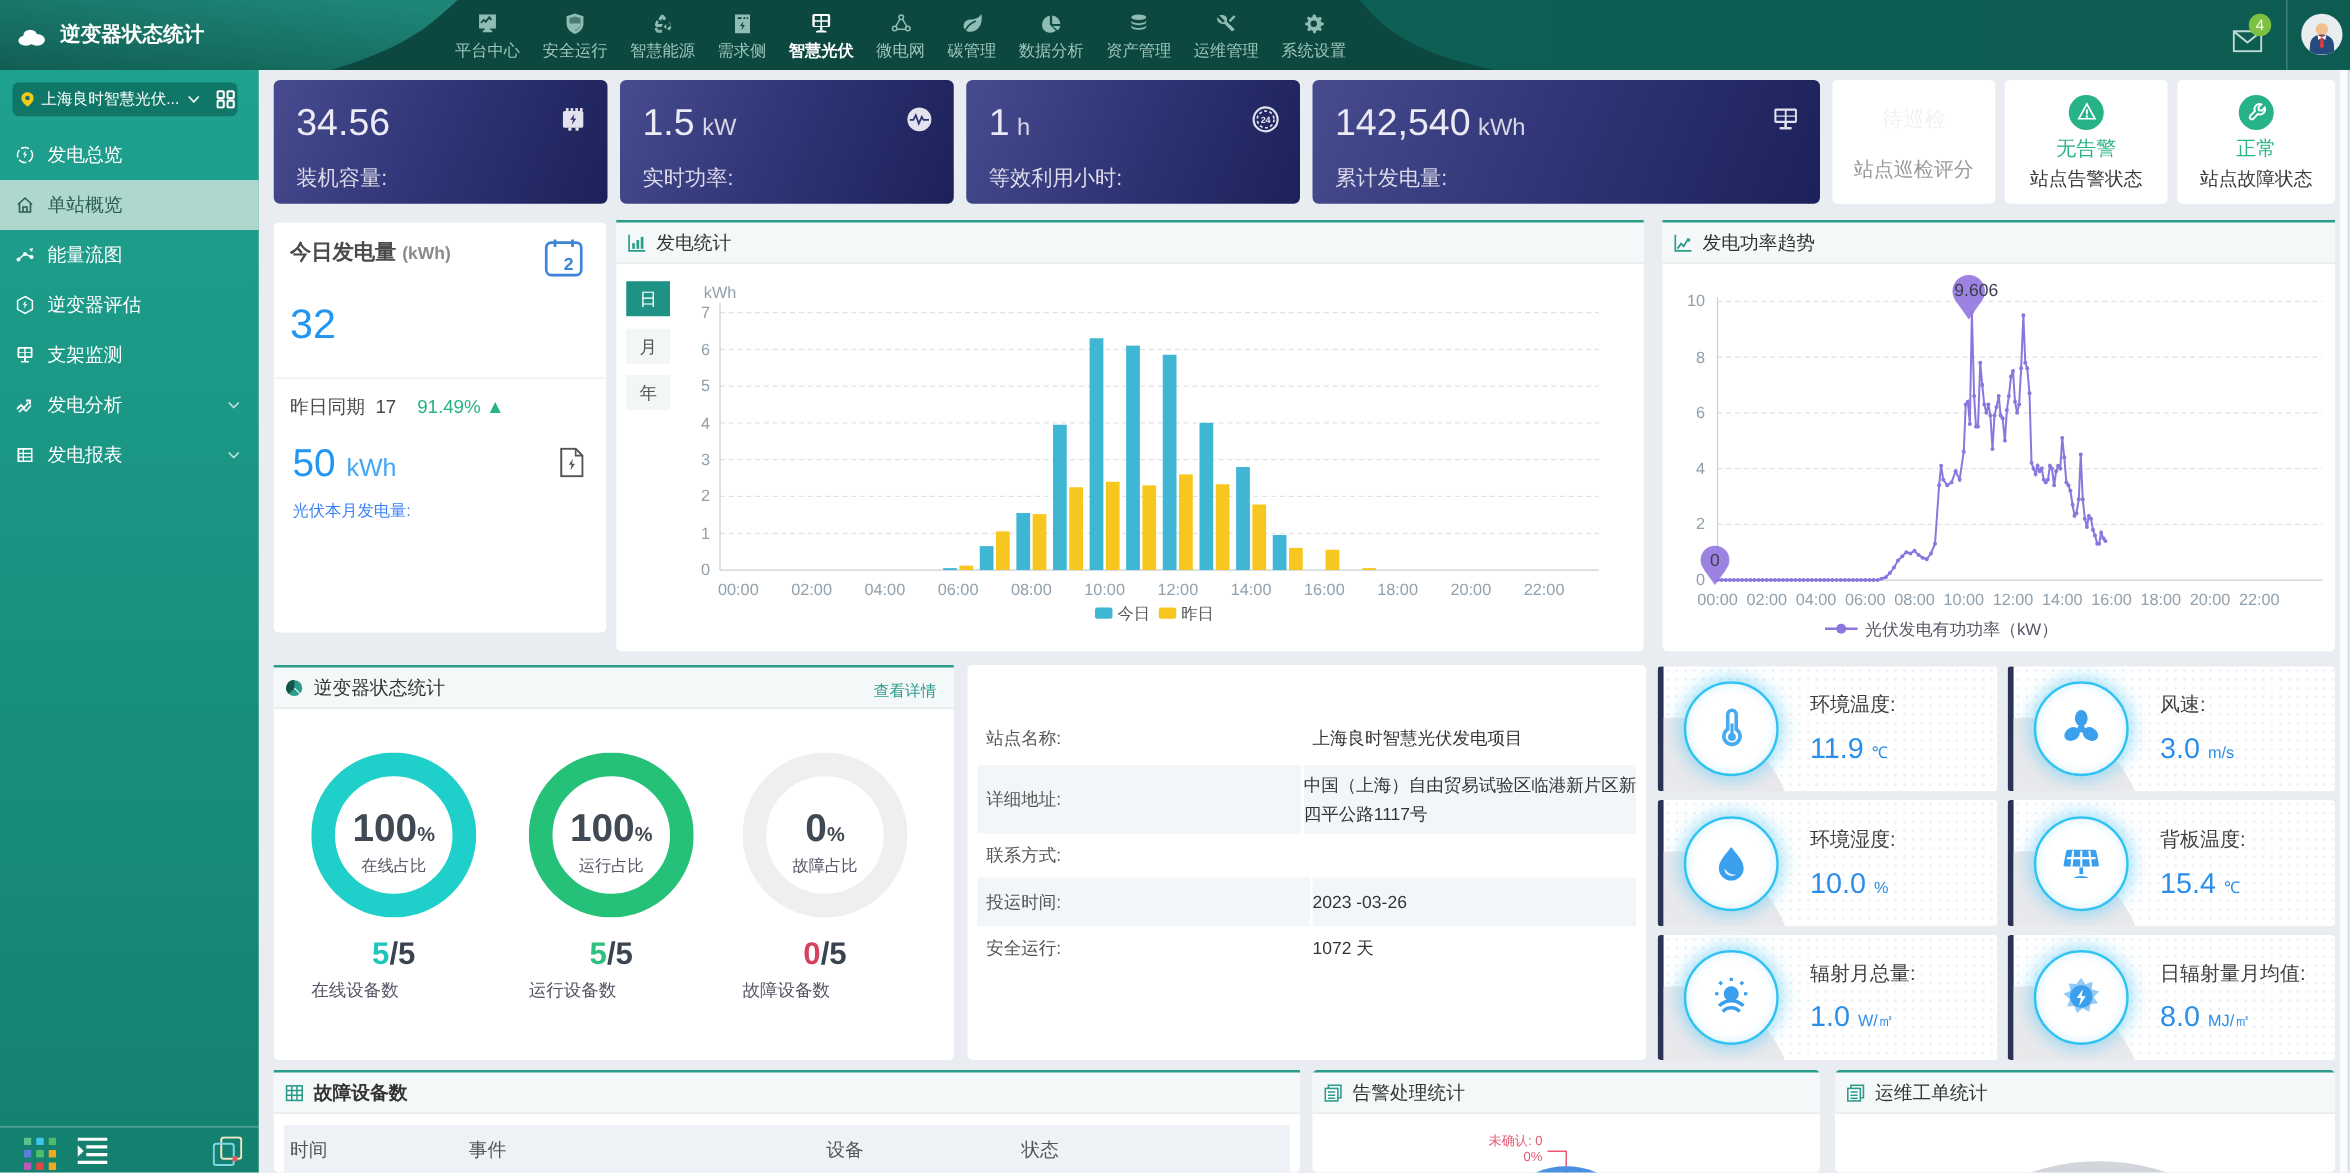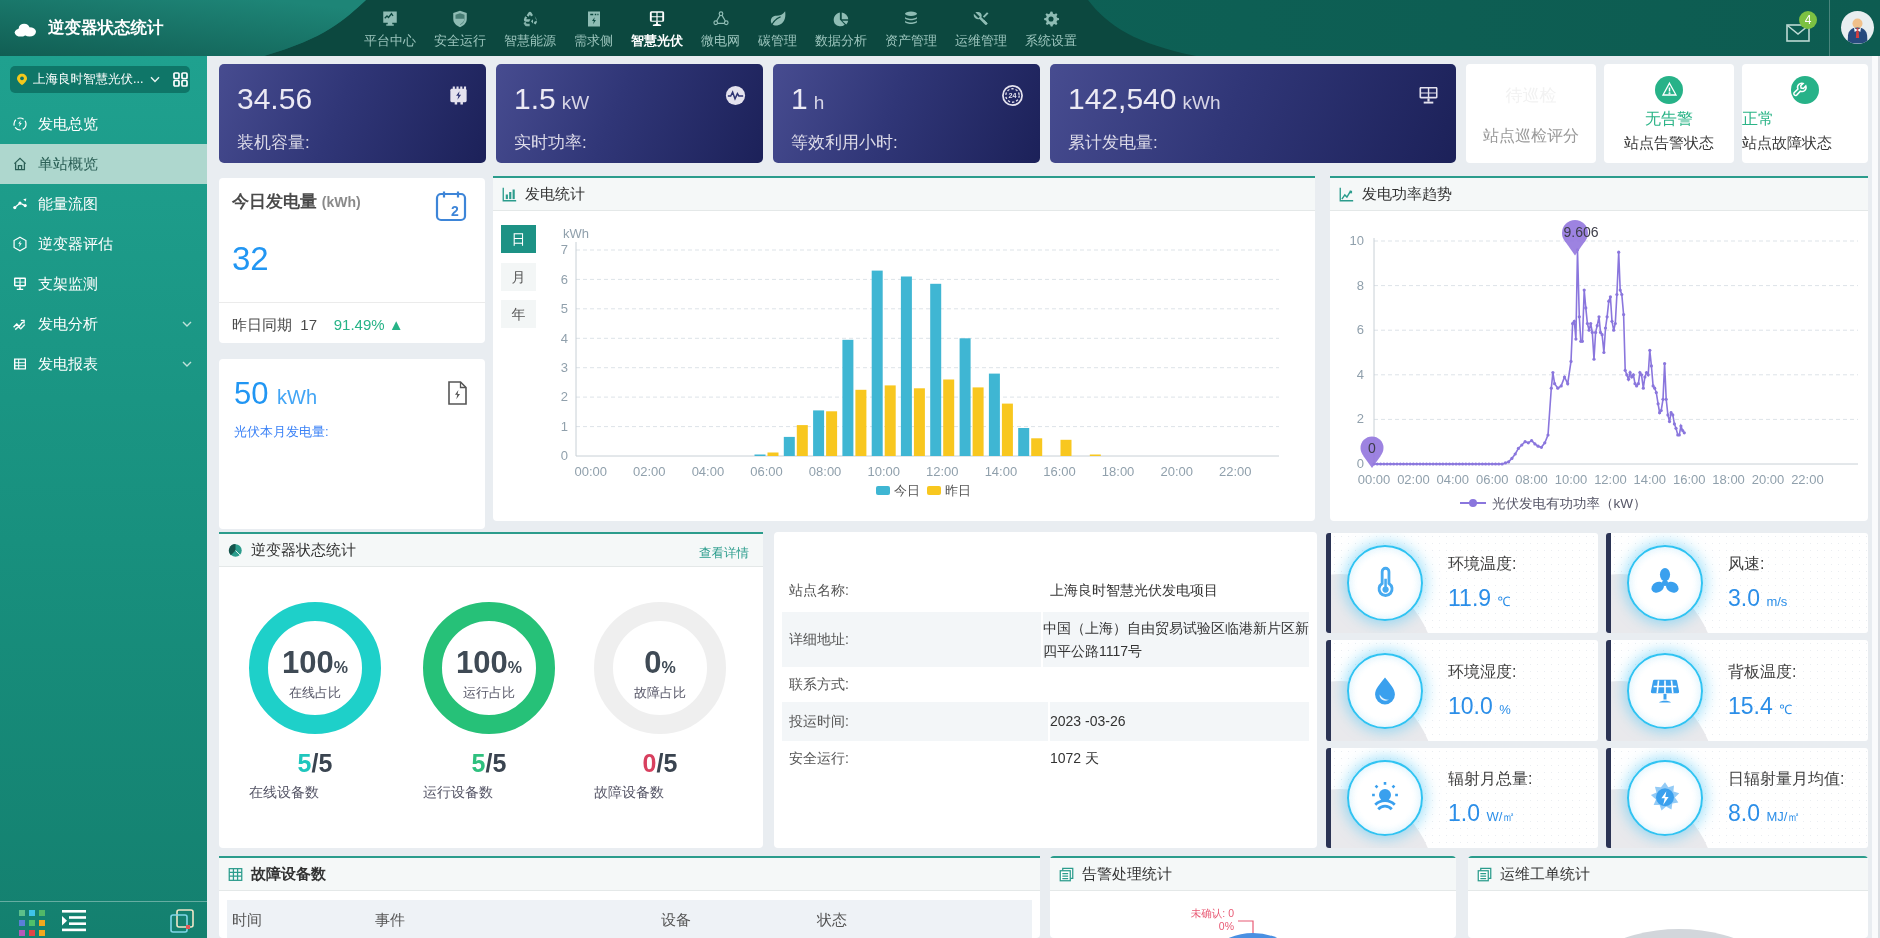--- a/index.html
+++ b/index.html
@@ -273,41 +273,41 @@
 </div>
 <div class="card" style="left:1604px;top:64px;width:130px;height:99px;text-align:center">
   <div style="position:absolute;left:50%;margin-left:-14px;top:12px;width:28px;height:28px;border-radius:50%;background:#27b288"><svg style="margin-top:5px" width="17" height="17" viewBox="0 0 17 17" fill="none" stroke="#fff" stroke-width="1.3">
           <path d="M8.5 2.2 15 14H2z"></path>
           <path d="M8.5 6.5v4" stroke-width="1.5"></path>
           <circle cx="8.5" cy="12.2" r=".4" fill="#fff"></circle>
         </svg></div>
   <div style="position:absolute;left:0;top:45px;width:130px;font-size:16px;color:#2bb487">无告警</div>
   <div style="position:absolute;left:0;top:70px;width:130px;font-size:15px;color:#3a3a3a">站点告警状态</div>
 </div>
-<div class="card" style="left:1742px;top:64px;width:126px;height:99px;">
+<div class="card" style="left:1742px;top:64px;width:126px;height:99px;text-align:center">
   <div style="position:absolute;left:50%;margin-left:-14px;top:12px;width:28px;height:28px;border-radius:50%;background:#27b288"><svg style="margin-top:5px" width="17" height="17" viewBox="0 0 17 17" fill="none" stroke="#fff" stroke-width="1.5">
           <path d="M14.8 5a4.1 4.1 0 0 1-5.5 5.2l-3.6 3.9a1.8 1.8 0 0 1-2.6-2.4L6.9 8a4.1 4.1 0 0 1 5.2-5.5L9.7 4.8l.4 2.3 2.3.4z"></path>
         </svg></div>
   <div style="position:absolute;left:0;top:45px;width:126px;font-size:16px;color:#2bb487">正常</div>
   <div style="position:absolute;left:0;top:70px;width:126px;font-size:15px;color:#3a3a3a">站点故障状态</div>
 </div>
 
 <div class="card" style="left:219px;top:178px;width:266px;height:165px">
   <div style="position:absolute;left:13px;top:12px;font-size:17px;font-weight:bold;color:#4a4a4a">今日发电量 <span style="font-weight:bold;font-size:14px;color:#8a8a8a">(kWh)</span></div>
   <svg style="position:absolute;right:17px;top:11px" width="34" height="35" viewBox="0 0 34 35" fill="none">
         <rect x="3" y="5" width="28" height="26" rx="4" stroke="#3d85d8" stroke-width="2.2"></rect>
         <path d="M10 2.5v6 M24 2.5v6" stroke="#3d85d8" stroke-width="2.2"></path>
         <text x="21" y="27" font-size="14" font-weight="bold" fill="#3d85d8" text-anchor="middle">2</text>
       </svg>
   <div style="position:absolute;left:13px;top:62px;font-size:33px;color:#2196f3">32</div>
   <div style="position:absolute;left:0;top:124px;width:266px;border-top:1px solid #ebebeb"></div>
   <div style="position:absolute;left:13px;top:138px;font-size:15px;color:#4a4a4a">昨日同期&nbsp;&nbsp;17&nbsp;&nbsp;&nbsp;&nbsp;<span style="color:#26b387">91.49% ▲</span></div>
 </div>
 
-<div class="card" style="left:219px;top:359px;width:266px;height:170px">
+<div class="card" style="left:219px;top:336px;width:266px;height:170px">
   <div style="position:absolute;left:15px;top:17px;font-size:31px;color:#2196f3">50 <span style="font-size:20px;color:#42a5f5">kWh</span></div>
   <svg style="position:absolute;right:18px;top:22px" width="19" height="24" viewBox="0 0 19 24" fill="none" stroke="#555" stroke-width="1.6">
         <path d="M1 1h11.5L18 6.5V23H1z"></path>
         <path d="M12.5 1v5.5H18" stroke-width="1.3"></path>
         <path d="M10.4 9l-3.4 4.8h2.3l-1 4.5 3.7-5.4H9.6z" fill="#555" stroke="none"></path>
       </svg>
   <div style="position:absolute;left:15px;top:64px;font-size:13px;color:#3b82f6">光伏本月发电量:</div>
 </div>
 
 <div class="card" style="left:493px;top:176px;width:822px;height:345px">

